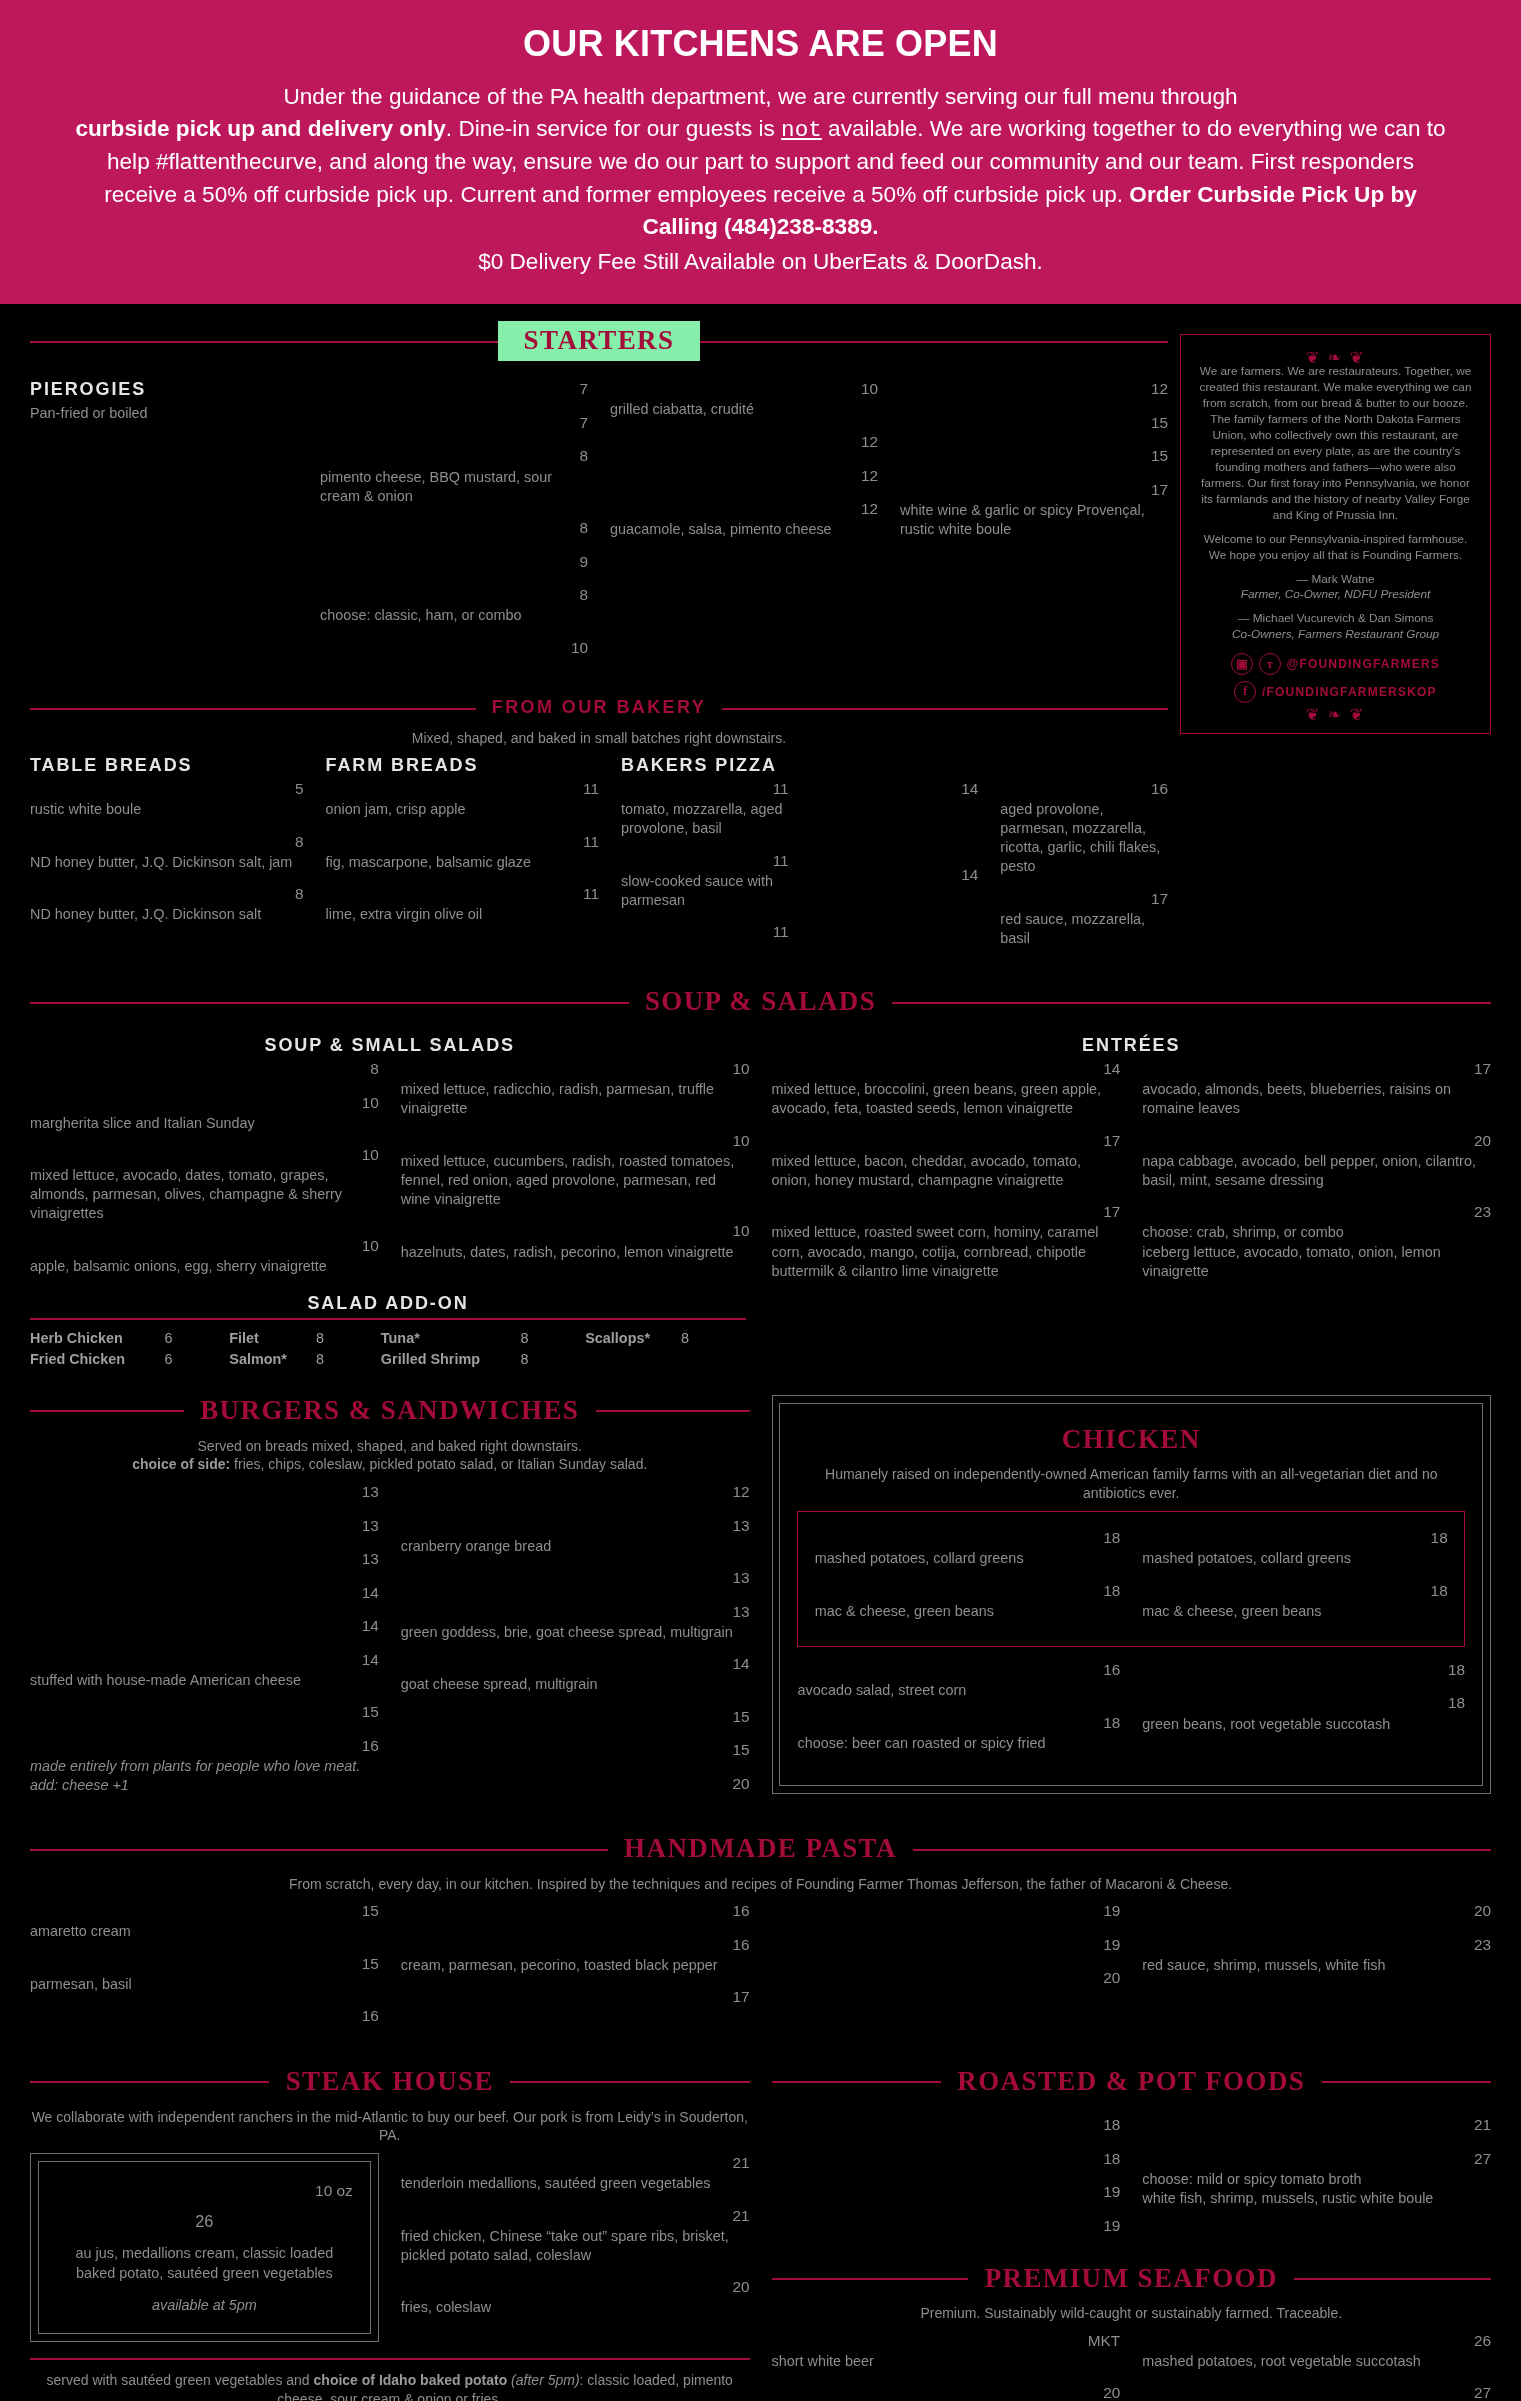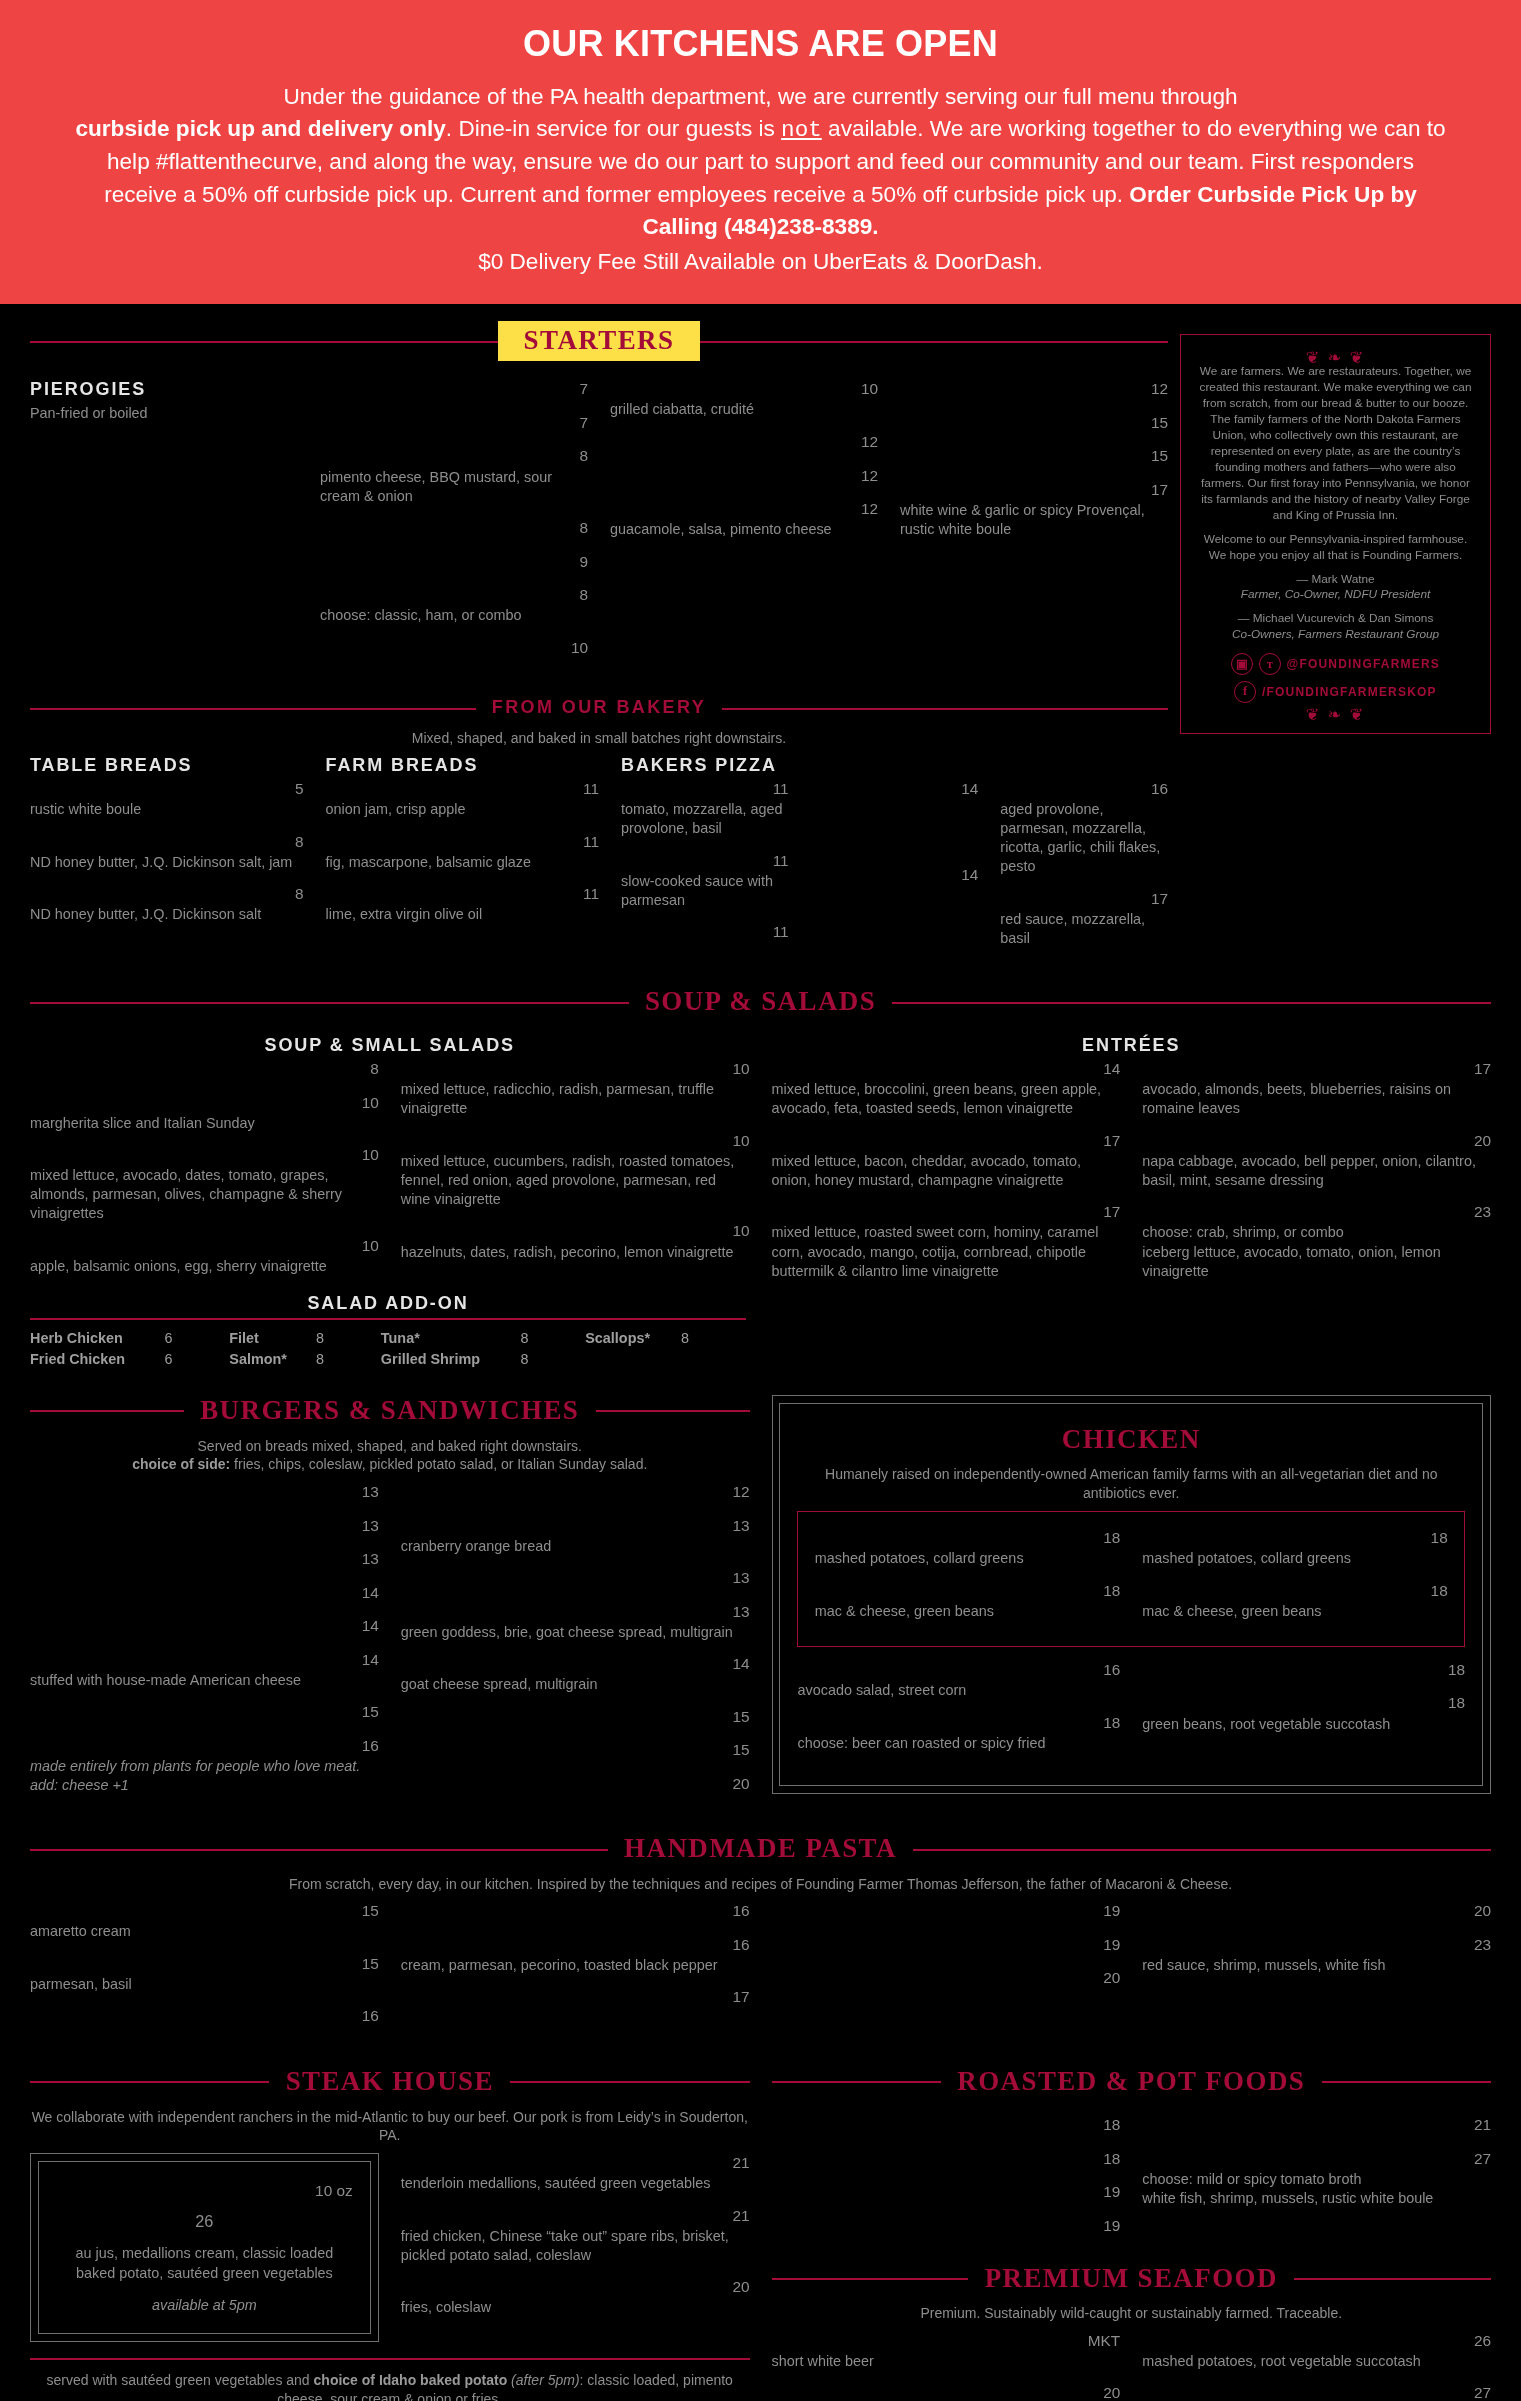--- a/index.html
+++ b/index.html
@@ -7,21 +7,21 @@
   html, body { background: #000; }
   body {
     width: 1521px;
     font-family: "Liberation Sans", sans-serif;
     color: #8e8e8e;
     -webkit-font-smoothing: antialiased;
   }
 
   
   .banner {
-    background: #ef4444;
+    background: #be185d;
     color: #ffffff;
     padding: 23px 72px 29px;
     text-align: center;
   }
   .banner-title {
     font-size: 36px;
     font-weight: bold;
     letter-spacing: 0.2px;
     margin-bottom: 16.3px;
   }
@@ -61,21 +61,21 @@
     position: relative;
     display: inline-block;
     background: #000;
     padding: 0 16.3px;
     color: #a30c38;
     font-family: "Liberation Serif", serif;
     font-weight: bold;
     font-size: 27px;
     letter-spacing: 1.4px;
   }
-  .sec-head.boxed .cap { background: #fde047; padding: 4.8px 26px; }
+  .sec-head.boxed .cap { background: #86efac; padding: 4.8px 26px; }
 
   .sub-head {
     color: #e5e5e5;
     font-weight: bold;
     font-size: 18px;
     letter-spacing: 1.9px;
     margin-bottom: 2.9px;
   }
   .sub-head.center { text-align: center; }
 

